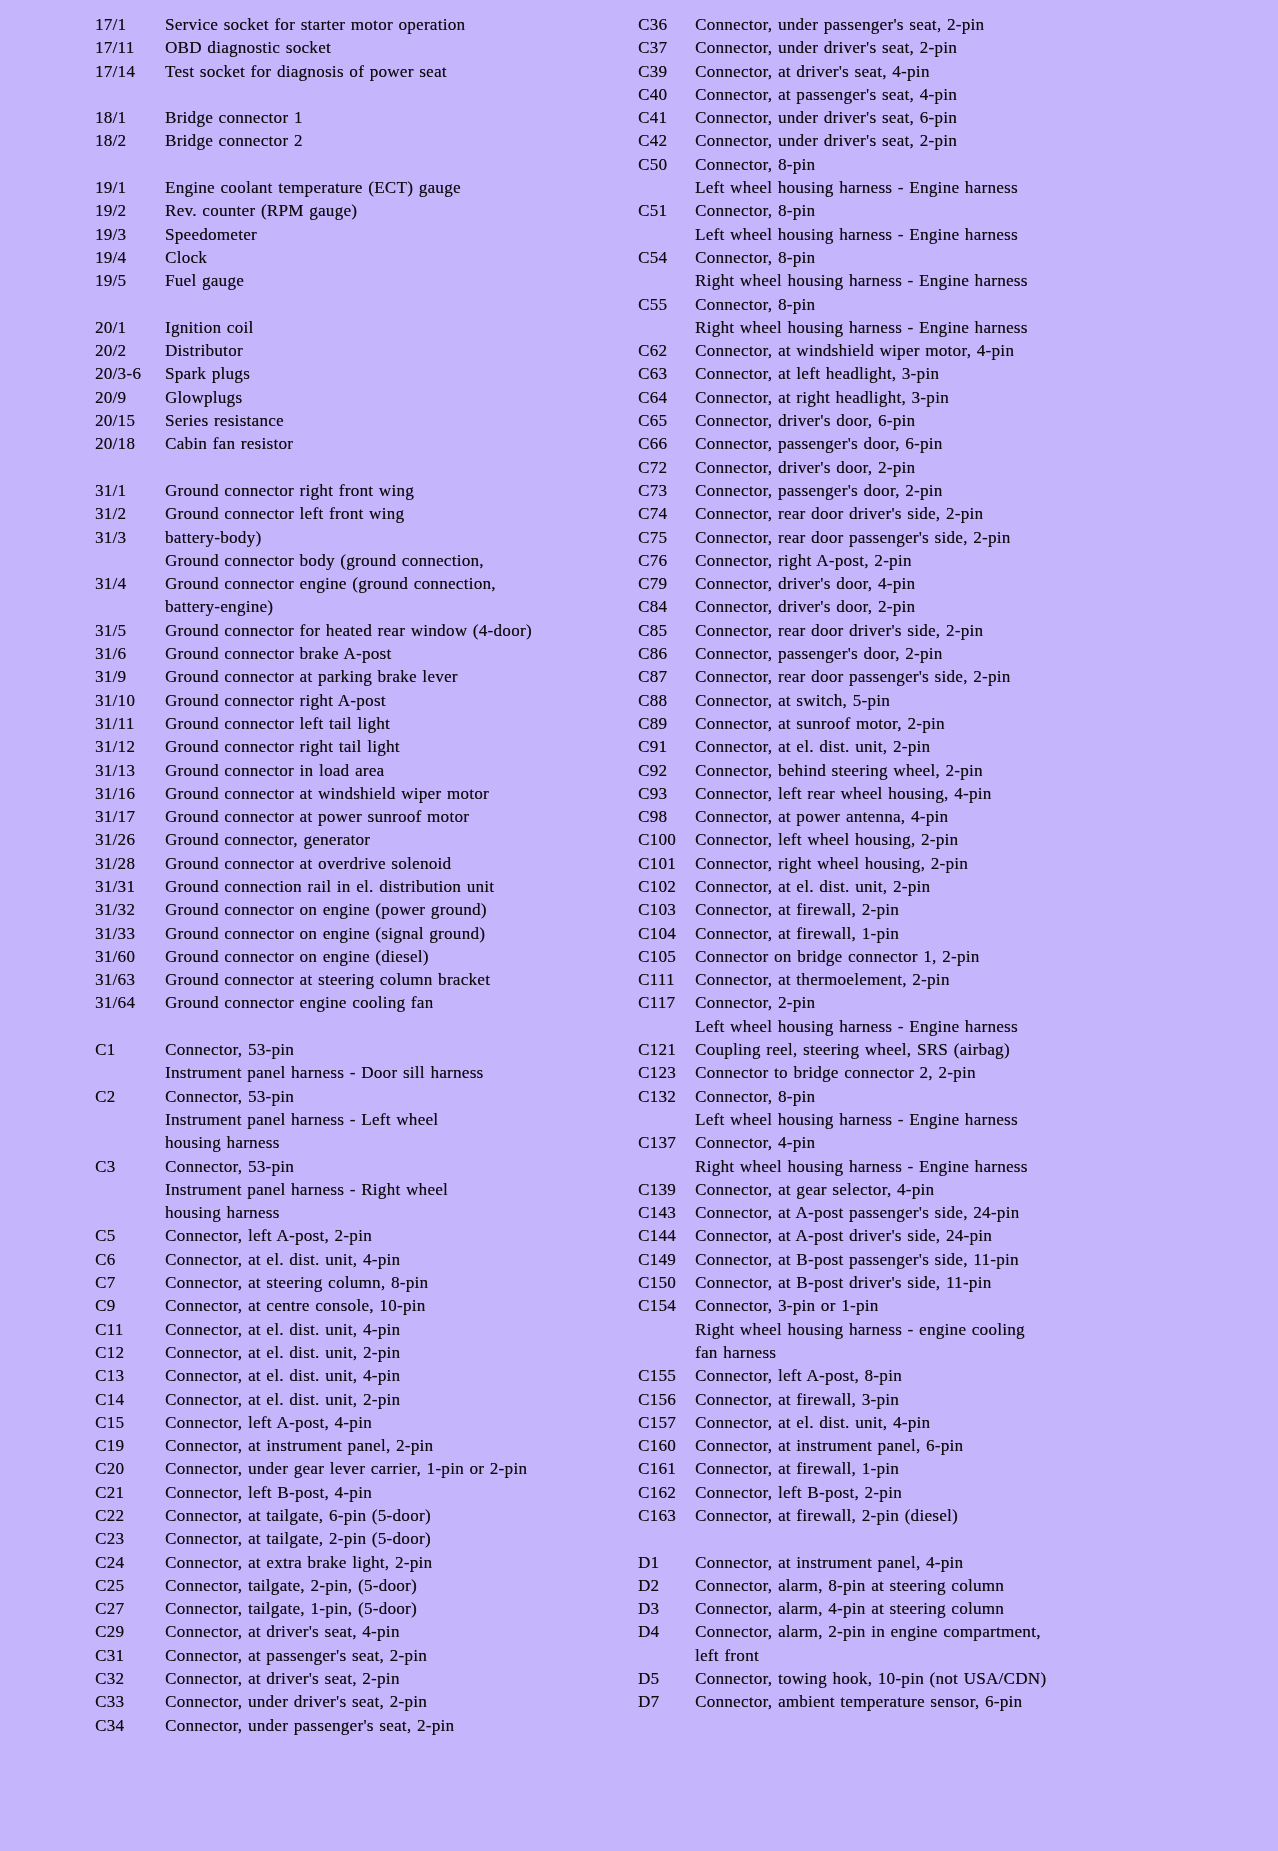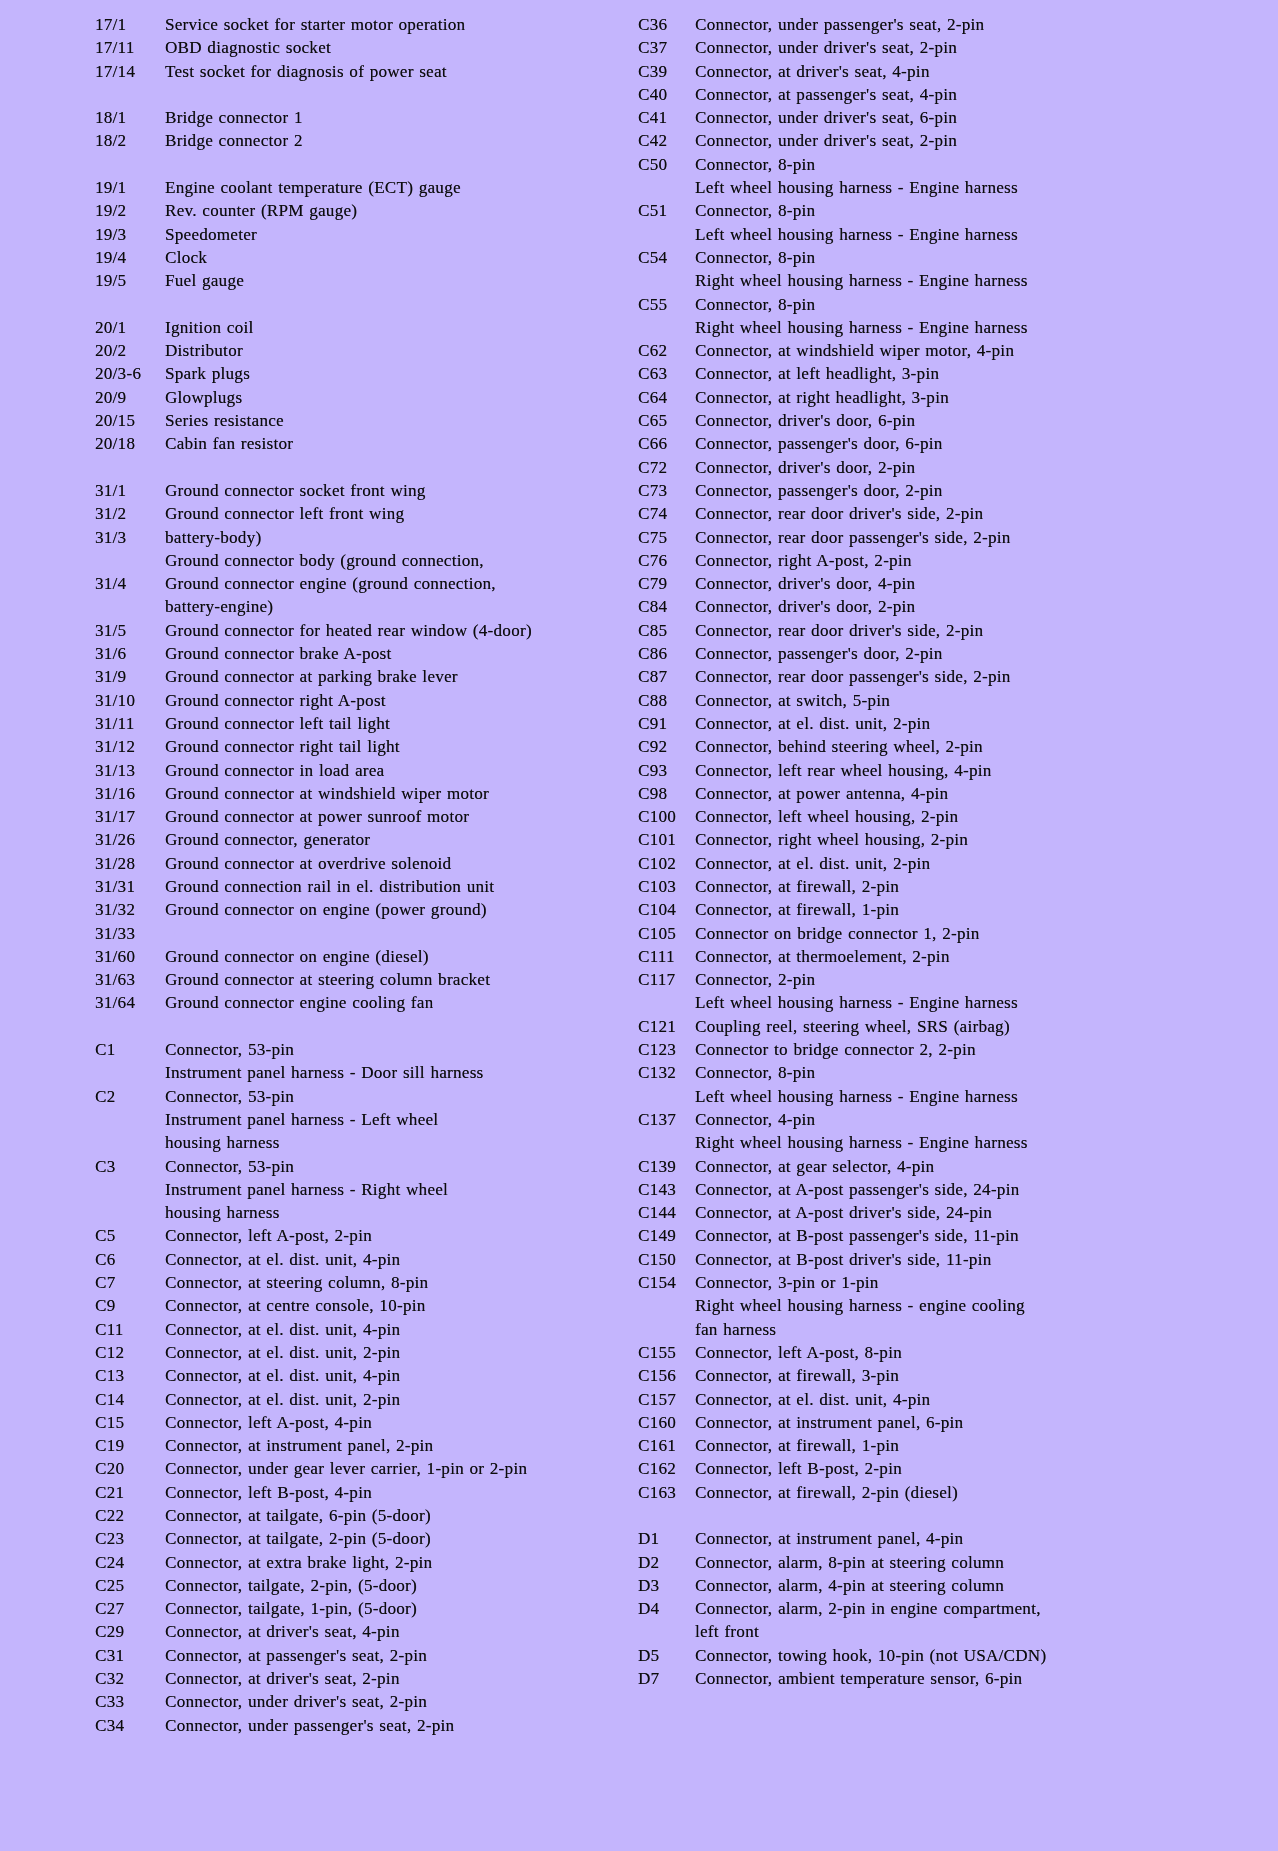--- a/index.html
+++ b/index.html
@@ -155,21 +155,21 @@
     <span class="code">20/18</span>
     <div class="desc">
             <div class="line">Cabin fan resistor</div>
           </div>
   </div>
 </div>
       <div class="section">
   <div class="entry">
     <span class="code">31/1</span>
     <div class="desc">
-            <div class="line">Ground connector socket front wing</div>
+            <div class="line">Ground connector right front wing</div>
           </div>
   </div>
 
   <div class="entry">
     <span class="code">31/2</span>
     <div class="desc">
             <div class="line">Ground connector left front wing</div>
           </div>
   </div>
 
@@ -275,20 +275,23 @@
 
   <div class="entry">
     <span class="code">31/32</span>
     <div class="desc">
             <div class="line">Ground connector on engine (power ground)</div>
           </div>
   </div>
 
   <div class="entry">
     <span class="code">31/33</span>
+    <div class="desc">
+            <div class="line">Ground connector on engine (signal ground)</div>
+          </div>
   </div>
 
   <div class="entry">
     <span class="code">31/60</span>
     <div class="desc">
             <div class="line">Ground connector on engine (diesel)</div>
           </div>
   </div>
 
   <div class="entry">
@@ -668,20 +671,26 @@
           </div>
   </div>
 
   <div class="entry">
     <span class="code">C88</span>
     <div class="desc">
             <div class="line">Connector, at switch, 5-pin</div>
           </div>
   </div>
 
+  <div class="entry">
+    <span class="code">C89</span>
+    <div class="desc">
+            <div class="line">Connector, at sunroof motor, 2-pin</div>
+          </div>
+  </div>
 
   <div class="entry">
     <span class="code">C91</span>
     <div class="desc">
             <div class="line">Connector, at el. dist. unit, 2-pin</div>
           </div>
   </div>
 
   <div class="entry">
     <span class="code">C92</span>

